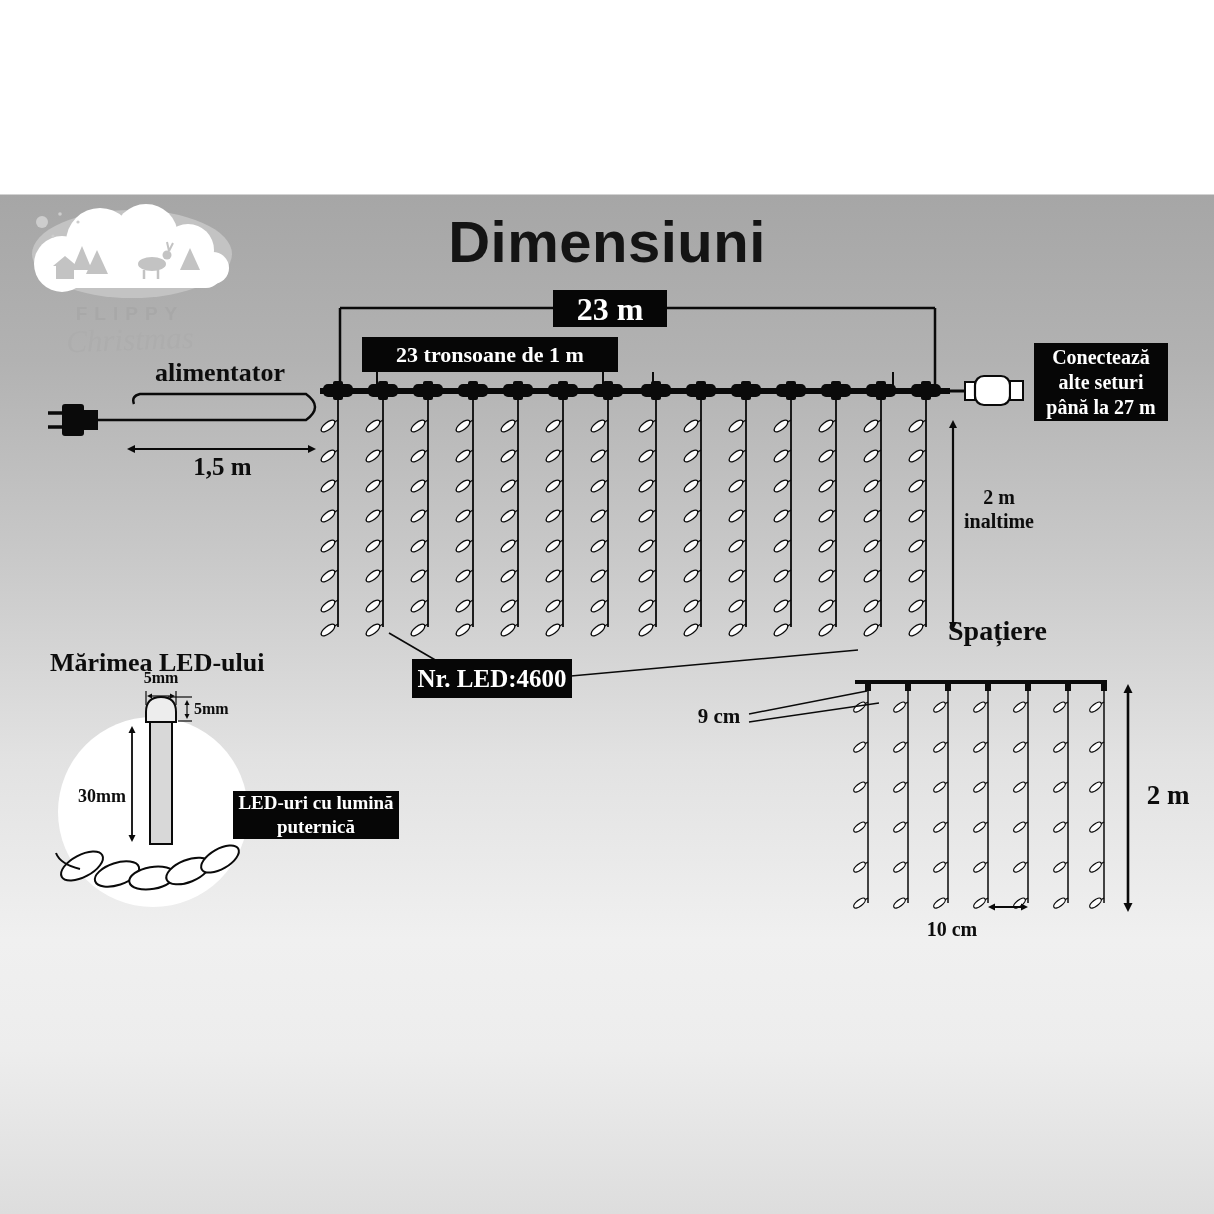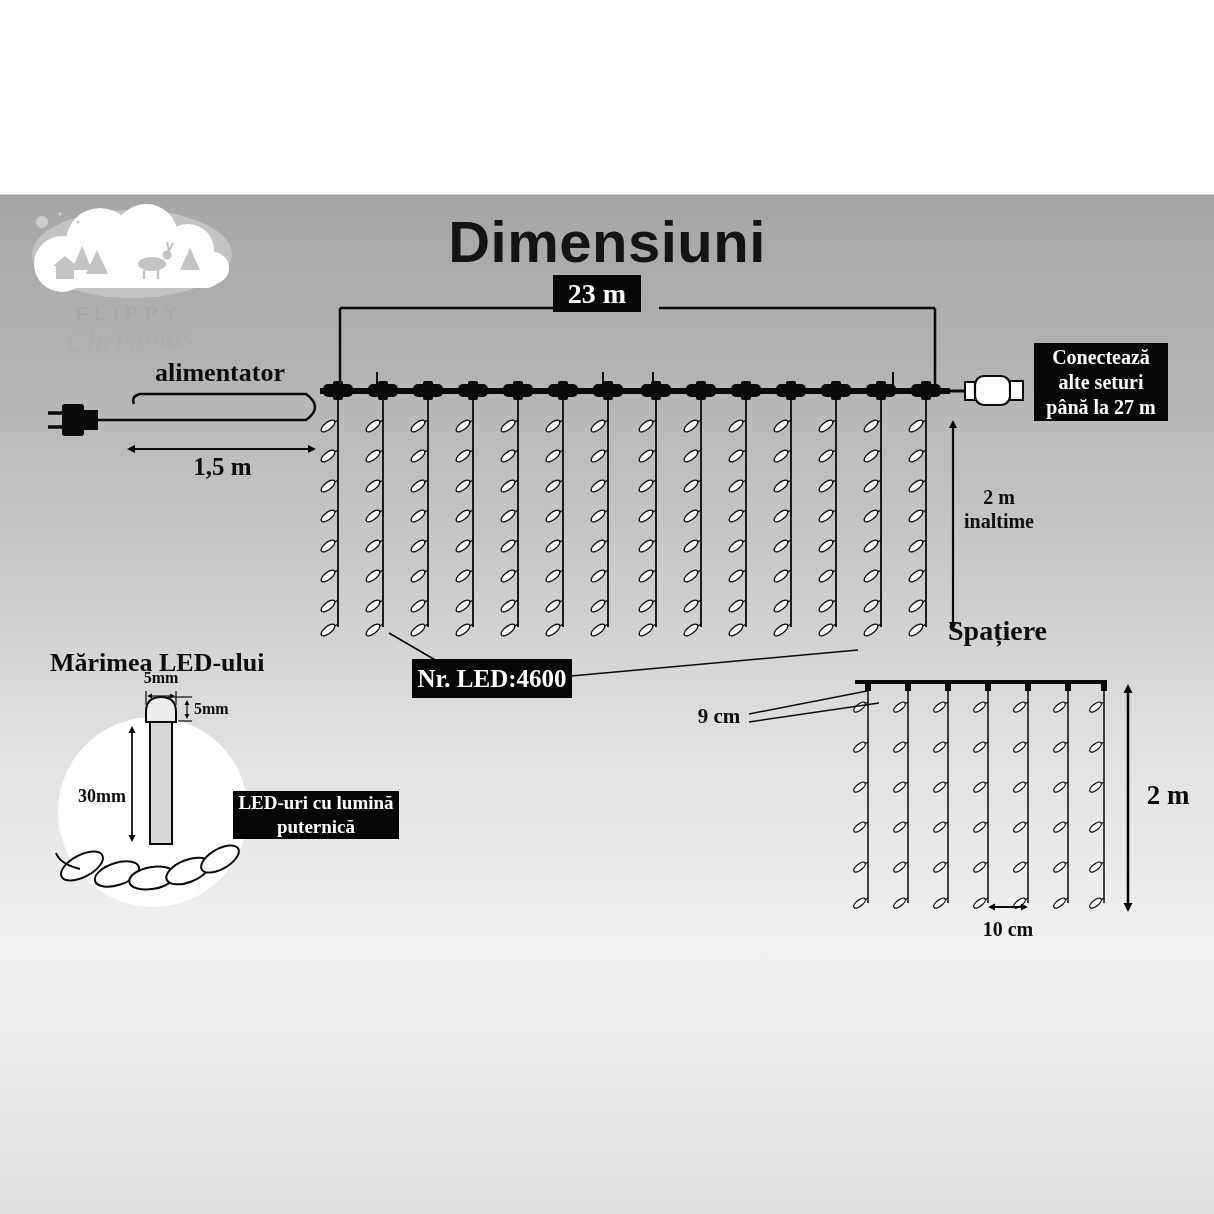--- a/index.html
+++ b/index.html
@@ -508,22 +508,23 @@
         <line x1="749" y1="722" x2="879" y2="703" stroke="#0a0a0a" stroke-width="1.5"></line>
         <line x1="992.2" y1="907" x2="1023.8" y2="907" stroke="#0a0a0a" stroke-width="2"></line>
         <polygon points="1028,907 1021,910.5 1021,903.5" fill="#0a0a0a"></polygon>
         <polygon points="988,907 995,903.5 995,910.5" fill="#0a0a0a"></polygon>
         <line x1="1128" y1="689.4" x2="1128" y2="906.6" stroke="#0a0a0a" stroke-width="2.6"></line>
         <polygon points="1128,912 1123.5,903 1132.5,903" fill="#0a0a0a"></polygon>
         <polygon points="1128,684 1132.5,693 1123.5,693" fill="#0a0a0a"></polygon>
       </g>
   </svg>
 
-  <div class="blackbox" style="left:553px;top:275px;width:88px;height:37px;font-size:28px">23 m</div>
-
+  <div class="blackbox" style="left:553px;top:290px;width:114px;height:37px;font-size:32px">23 m</div>
+
+  <div class="blackbox" style="left:362px;top:337px;width:256px;height:35px;font-size:22px">23 tronsoane de 1 m</div>
 
 
   <div class="blackbox" style="left:1034px;top:343px;width:134px;height:78px;font-size:20px">
     <div>
       <div>Conectează</div>
       <div>alte seturi</div>
       <div>până la 27 m</div>
     </div>
   </div>
 
@@ -546,21 +547,21 @@
   </div>
 
   <div class="lbl" style="left:935px;top:614px;width:125px;font-size:28px">Spațiere</div>
 
   <div class="lbl" style="left:50px;top:648px;width:280px;font-size:26px;text-align:left">Mărimea LED-ului</div>
 
   <div class="lbl" style="left:688px;top:704px;width:62px;font-size:21px">9 cm</div>
 
   <div class="lbl" style="left:1138px;top:780px;width:60px;font-size:27px">2 m</div>
 
-  <div class="lbl" style="left:974px;top:918px;width:68px;font-size:20px">10 cm</div>
+  <div class="lbl" style="left:918px;top:918px;width:68px;font-size:20px">10 cm</div>
 
   <div class="lbl" style="left:134px;top:669px;width:54px;font-size:16px">5mm</div>
 
   <div class="lbl" style="left:194px;top:700px;width:50px;font-size:16px;text-align:left">5mm</div>
 
   <div class="lbl" style="left:76px;top:786px;width:52px;font-size:18px">30mm</div>
 
 
 </div>
 

